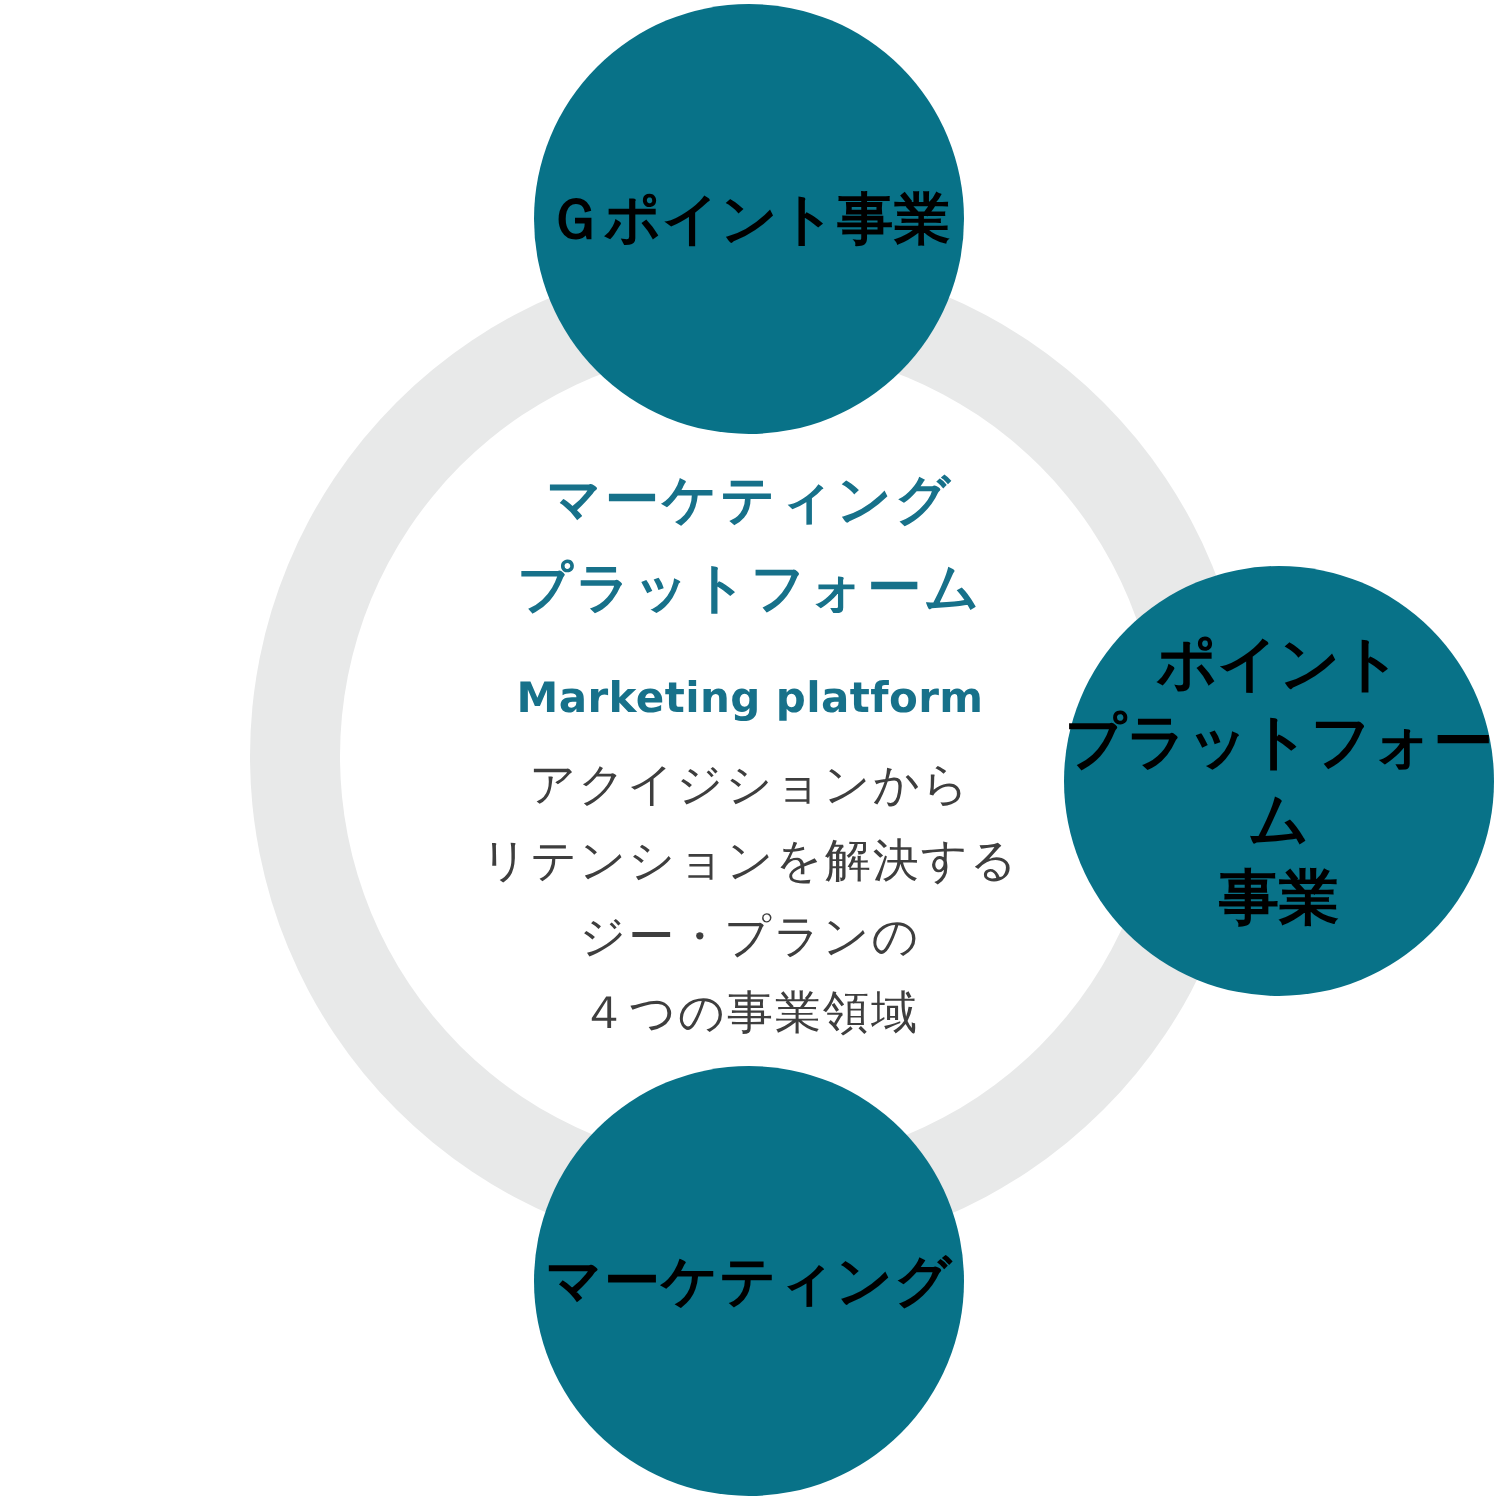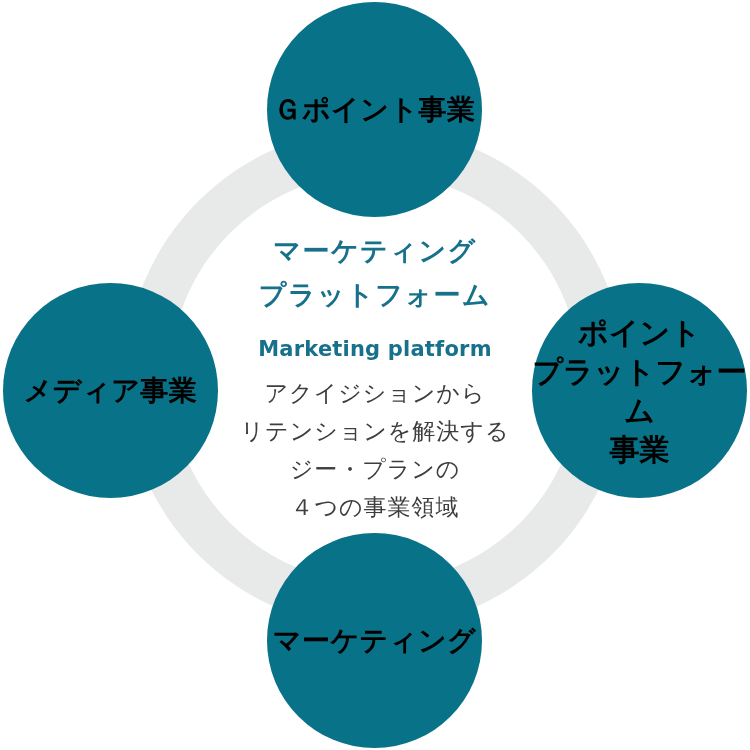--- a/index.html
+++ b/index.html
@@ -109,17 +109,14 @@
   <div class="biz-circle biz-right" style="background-color: rgb(8, 114, 136);">
     <span class="biz-label">ポイント
 プラットフォーム
 事業</span>
   </div>
 
   <div class="biz-circle biz-bottom" style="background-color: rgb(8, 114, 136);">
     <span class="biz-label">マーケティング</span>
   </div>
 
-  <div class="biz-circle biz-left" style="background-color: rgb(8, 114, 136);">
-    <span class="biz-label">メディア事業</span>
-  </div>
 
 </div>
 
 </body></html>

